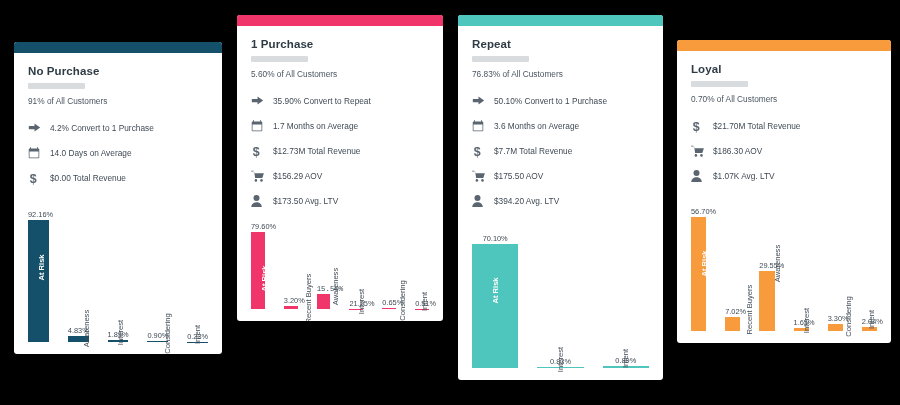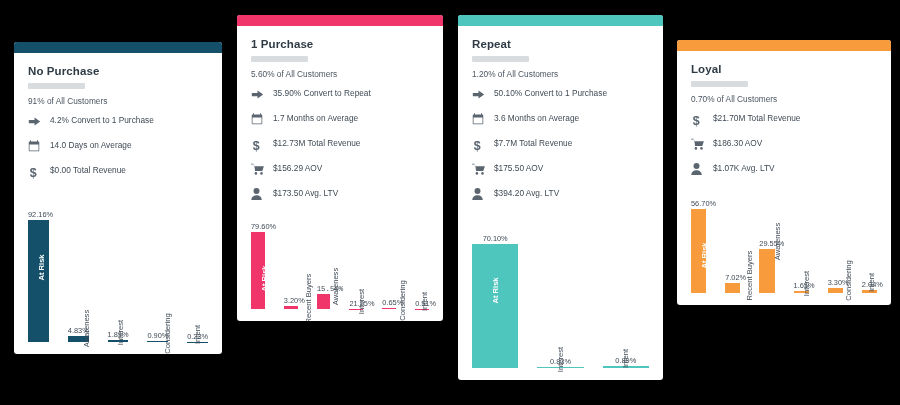--- a/index.html
+++ b/index.html
@@ -41,21 +41,21 @@
   }
   .subtitle {
     font-size: 8.3px;
     color: #4a5560;
     margin-bottom: 9px;
   }
 
   .stat-list { display: flex; flex-direction: column; }
   .stat-row {
     display: flex;
-    align-items: flex-start;
+    align-items: center;
     height: 25px;
   }
   .stat-icon {
     width: 22px;
     flex: 0 0 22px;
     display: flex;
     align-items: center;
     justify-content: flex-start;
     color: #5a6570;
   }
@@ -264,21 +264,21 @@
             <div class="bar-cat" style="bottom: calc(0.512563% + 12px); height: 0px;"><span>Intent</span></div>
           </div>
         </div>
       </div>
     </div>
     <div class="card" style="left: 458px; top: 15px; width: 205px; height: 365px;">
       <div class="card-accent" style="background: rgb(78, 197, 189);"></div>
       <div class="card-body">
         <div class="card-title">Repeat</div>
         <div class="redaction"></div>
-        <div class="subtitle">1.20% of All Customers</div>
+        <div class="subtitle">76.83% of All Customers</div>
         <div class="stat-list">
           <div class="stat-row">
             <span class="stat-icon">
               <svg width="13" height="13" viewBox="0 0 16 16">
                 <path d="M1 6h7V3l7 5-7 5v-3H1z"></path>
               </svg>
             </span>
             <span class="stat-text">50.10% Convert to 1 Purchase</span>
           </div>
           <div class="stat-row">
@@ -331,21 +331,21 @@
             <div class="bar-cat" style="bottom: calc(0.947218% + 12px); height: 0px;"><span>Interest</span></div>
           </div>
           <div class="bar-col">
             <div class="bar-rect" style="height: 1.01569%; background: rgb(78, 197, 189);"></div>
             <div class="bar-value" style="bottom: calc(1.01569% + 1px);">0.89%</div>
             <div class="bar-cat" style="bottom: calc(1.01569% + 12px); height: 0px;"><span>Intent</span></div>
           </div>
         </div>
       </div>
     </div>
-    <div class="card" style="left: 677px; top: 40px; width: 214px; height: 265px;">
+    <div class="card" style="left: 677px; top: 40px; width: 214px; height: 303px;">
       <div class="card-accent" style="background: rgb(248, 155, 60);"></div>
       <div class="card-body">
         <div class="card-title">Loyal</div>
         <div class="redaction"></div>
         <div class="subtitle">0.70% of All Customers</div>
         <div class="stat-list">
           <div class="stat-row">
             <span class="stat-icon">
               <svg width="13" height="14" viewBox="0 0 12 18">
                 <text x="0" y="15" font-family="Liberation Sans, sans-serif" font-size="16" font-weight="bold">$</text>

